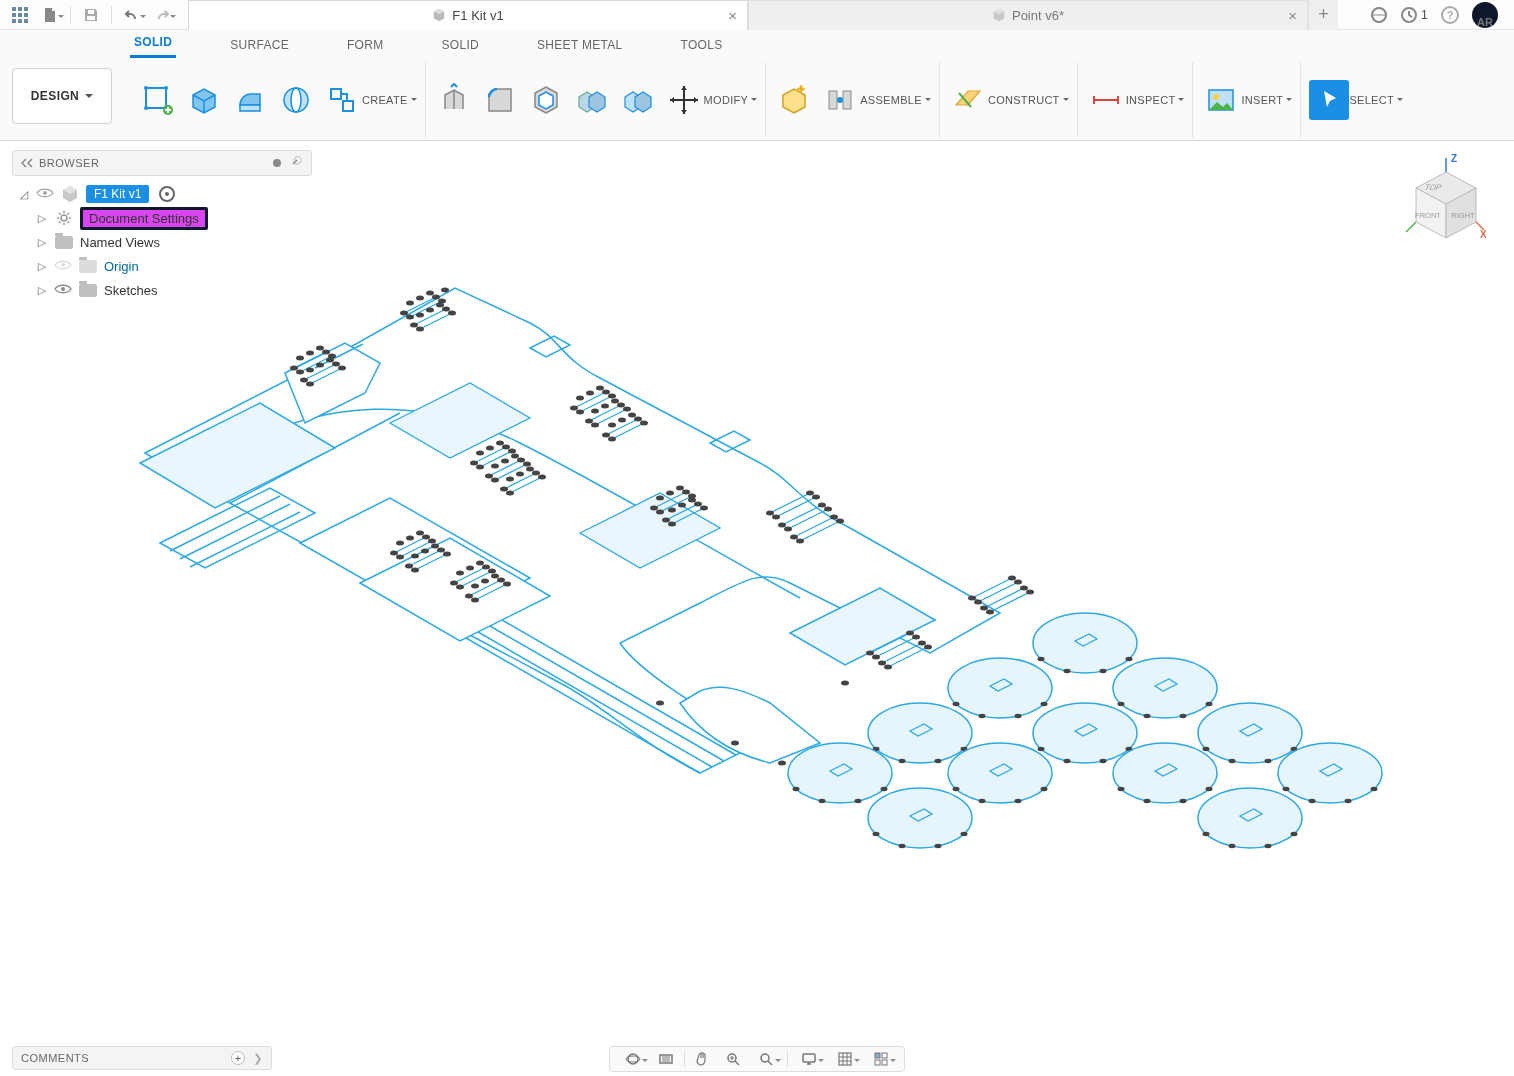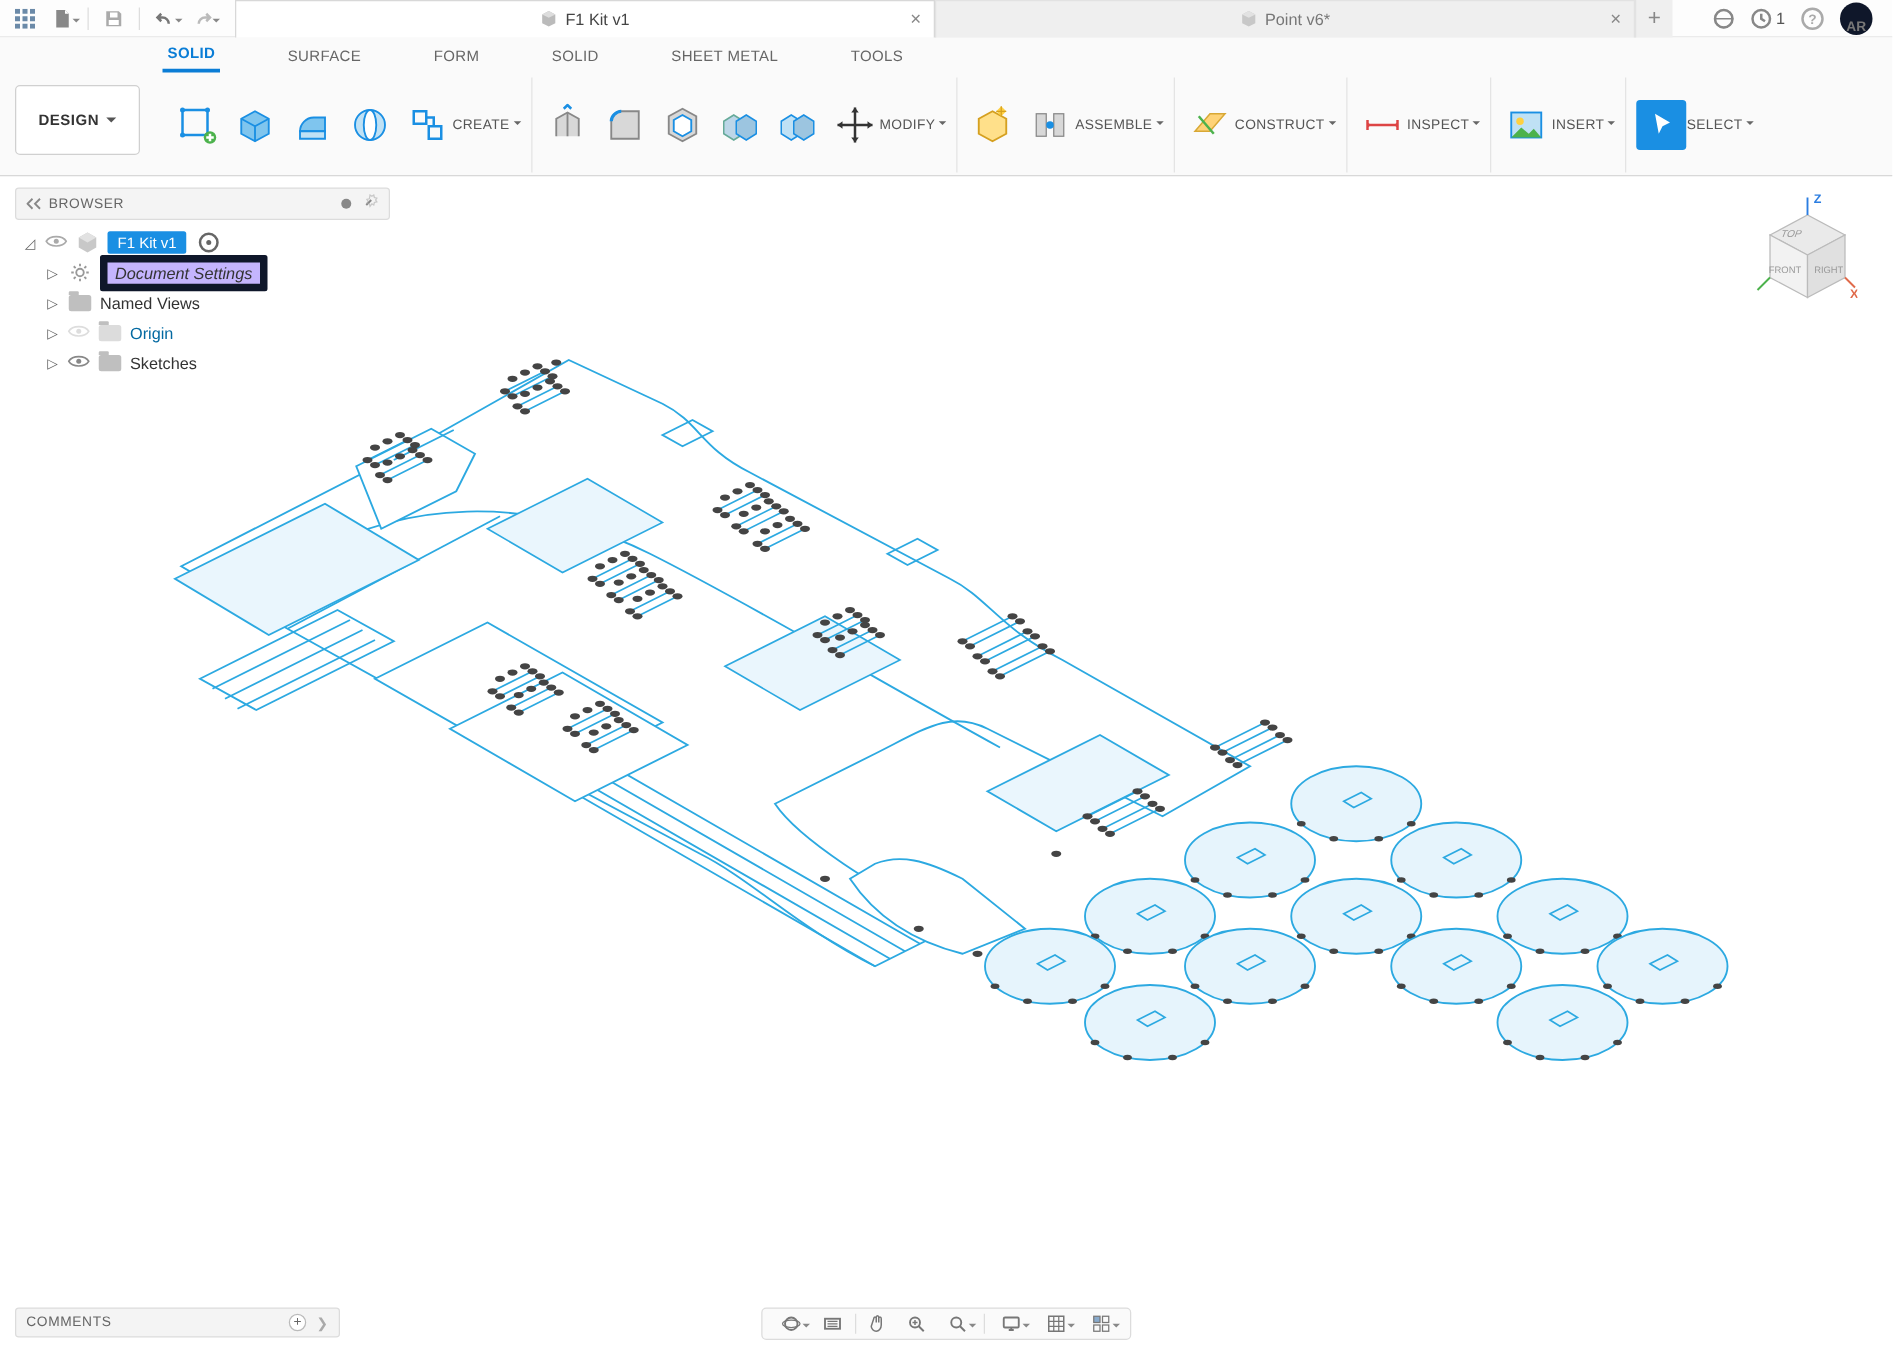--- a/index.html
+++ b/index.html
@@ -52,21 +52,21 @@
 .tree { padding:6px 2px; font-size:13px; color:#333; }
 .tree-row { display:flex; align-items:center; height:24px; gap:6px; padding-left:4px; }
 .tree-row .tw { width:12px; text-align:center; color:#666; font-size:11px; }
 .tree-row .eye { width:18px; color:#bbb; }
 .tree-row .fico { width:20px; display:flex; align-items:center; justify-content:center; }
 .tree-row.root .badge { background:#1a8fe3; color:#fff; border-radius:2px; padding:2px 8px; font-size:12px; }
 .tree-row.root .save-ico { width:16px; height:16px; border:2px solid #666; border-radius:50%; margin-left:4px; position:relative; }
 .tree-row.root .save-ico::after { content:''; width:4px; height:4px; border-radius:50%; background:#666; position:absolute; top:4px; left:4px; }
 .tree-row.child { padding-left:22px; }
 .tree-row.child.vis .eye { color:#888; }
-.tree-row.child .label-hl { background:#c4b5fd; border:6px solid #0f172a; border-radius:2px; padding:1px 6px;font-style:italic; }
+.tree-row.child .label-hl { background:#d946ef; border:3px solid #0f172a; border-radius:2px; padding:1px 6px; }
 .folder-icon { width:18px; height:13px; background:#bfbfbf; border-radius:2px; position:relative; }
 .folder-icon::before { content:''; position:absolute; top:-3px; left:0; width:8px; height:3px; background:#bfbfbf; border-radius:1px 1px 0 0; }
 .gear-icon svg { width:16px; height:16px; }
 
 
 .canvas { position:absolute; left:0; top:140px; right:0; bottom:30px; }
 .canvas svg { width:100%; height:100%; }
 
 
 .viewcube { position:absolute; right:28px; top:152px; width:90px; height:100px; }

